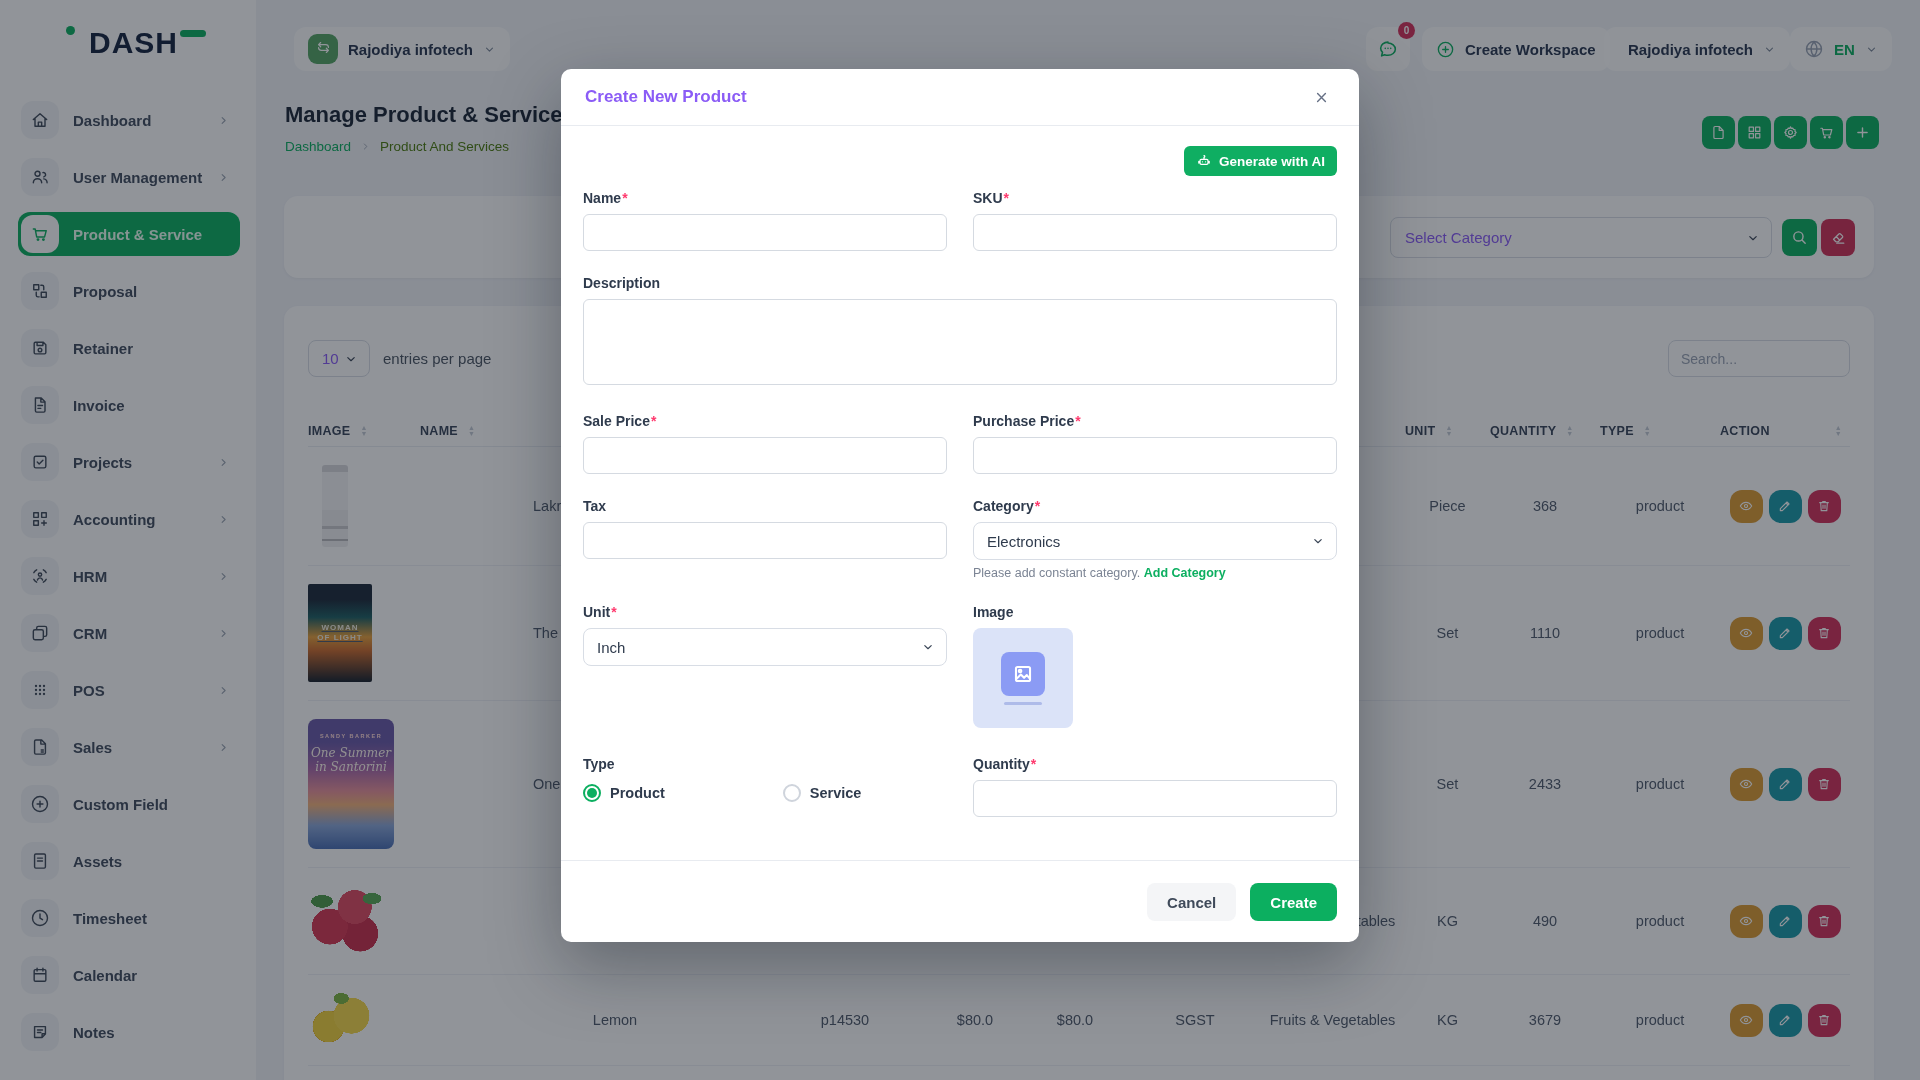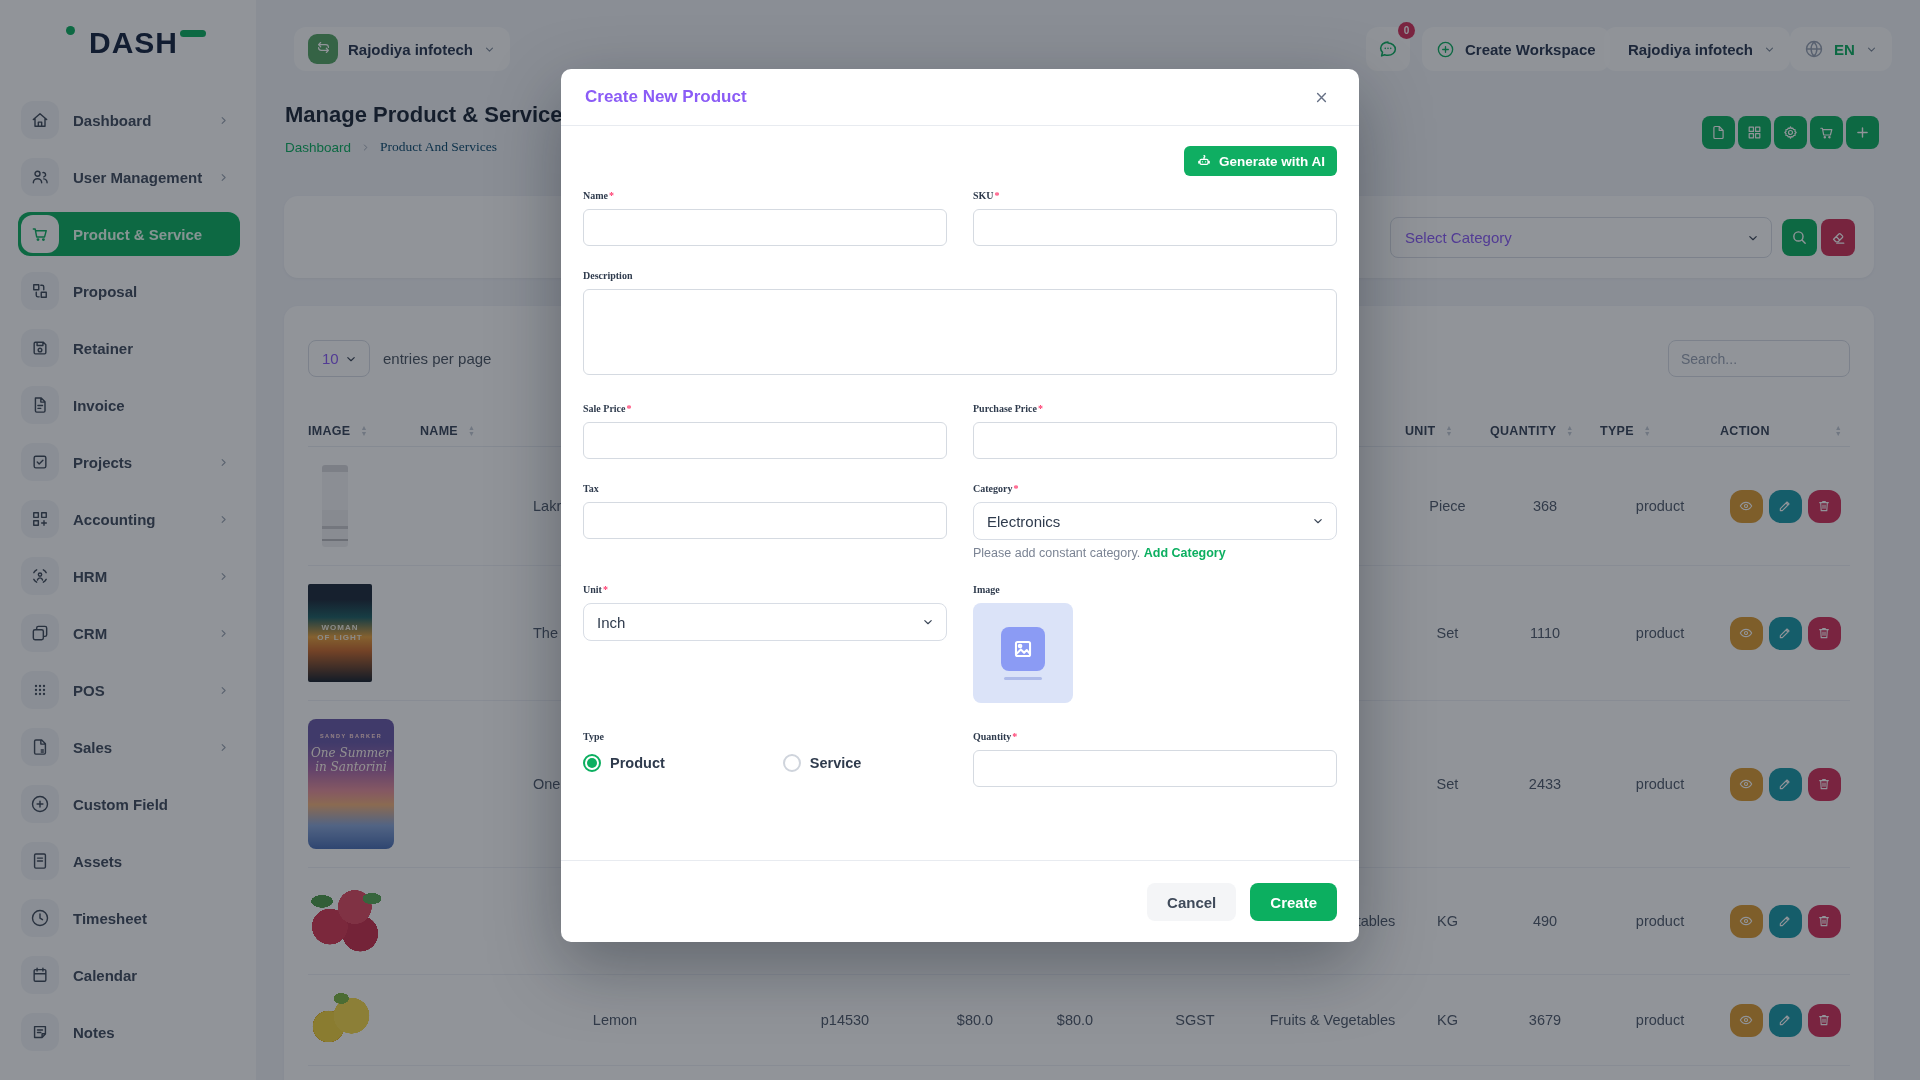--- a/index.html
+++ b/index.html
@@ -37,21 +37,21 @@
   .co-pill { left:1604px; top:27px; }
   .lang-pill { left:1790px; top:27px; }
   .lang-pill .globe { width:20px; height:20px; color:#98a2b3; }
   .lang-text { font-size:15px; font-weight:700; color:#0CAF60; }
 
   
   .page-title { position:absolute; left:285px; top:102px; font-size:22px; font-weight:700; color:#1b2636; }
   .breadcrumb { position:absolute; left:285px; top:139px; display:flex; align-items:center; gap:9px; font-size:13.5px; }
   .bc-link { color:#0CAF60; font-weight:500; cursor:pointer; }
   .bc-sep { color:#9aa4b2; display:flex; } .bc-sep svg { width:11px; height:11px; }
-  .bc-cur { color:#0c4a6e;font-family:Liberation Serif, serif; }
+  .bc-cur { color:#4d7c0f; }
   .toolbar { position:absolute; left:1702px; top:116px; display:flex; gap:3px; }
   .tool-btn { width:33px; height:33px; border-radius:8px; background:#0CAF60; color:#fff; display:flex; align-items:center; justify-content:center; cursor:pointer; border:none; }
   .tool-btn svg { width:17px; height:17px; }
 
   
   .filter-card { position:absolute; left:284px; top:196px; width:1590px; height:82px; background:#fff; border-radius:14px; box-shadow:0 1px 3px rgba(20,30,50,.05); }
   .sel { position:relative; border:1px solid #d8dde5; border-radius:8px; background:#fff; display:flex; align-items:center; cursor:pointer; }
   .sel-text { font-size:15px; color:#8b5cf6; }
   .sel-chev { position:absolute; right:11px; color:#3a4556; display:flex; } .sel-chev svg { width:14px; height:14px; }
   .cat-sel { position:absolute; left:1106px; top:21px; width:382px; height:41px; padding:0 30px 0 14px; }
@@ -79,21 +79,21 @@
   .td-actions { gap:6px; }
   .act { width:33px; height:33px; border-radius:12px; border:none; color:#fff; display:flex; align-items:center; justify-content:center; cursor:pointer; }
   .act svg { width:16px; height:16px; }
   .act-view { background:#dc9b32; } .act-edit { background:#1a99a8; } .act-del { background:#d3305c; }
 
   
   .pimg { flex:0 0 auto; }
   .img-lakme-tube { width:26px; height:82px; border-radius:3px; margin-left:14px;
     background:linear-gradient(180deg,#d9d9dd 0 9%,#f4f4f6 9% 55%,#ececef 55% 74%,#c9c9cd 74% 78%,#f1f1f3 78% 90%,#b9b9bd 90% 93%,#efeff1 93%); }
   .img-book-woman-of-light { width:64px; height:98px; border-radius:2px; position:relative; display:flex; align-items:center; justify-content:center; text-align:center;
-    background:linear-gradient(180deg,#1d2a3a 0 16%,#1e5f63 34%,#e8a13c 54%,#c96a2e 68%,#17212e 100%); }
+    background:linear-gradient(180deg,#1d2a3a 0 16%,#1e5f63 34%,#e8a13c 54%,#c96a2e 68%,#17212e 100%);text-decoration:underline; }
   .img-book-woman-of-light .cap { color:#f2efe2; font-size:8px; font-weight:700; letter-spacing:1px; line-height:1.3; width:52px; }
   .img-book-one-summer { width:86px; height:130px; border-radius:8px; position:relative; display:flex; flex-direction:column; align-items:center; padding-top:14px; text-align:center;
     background:linear-gradient(180deg,#6a5aa8 0 18%,#a868ab 38%,#e8909c 55%,#f3b27c 66%,#8aa6d8 82%,#4a6fb5 100%); }
   .img-book-one-summer .author { color:#ffd9d9; font-size:5.5px; letter-spacing:1.5px; font-weight:700; }
   .img-book-one-summer .cap { color:#fff7ef; font-size:12px; font-style:italic; line-height:1.15; margin-top:8px; font-family:"DejaVu Serif",serif; }
   .img-raspberry { width:78px; height:70px;
     background:
       radial-gradient(ellipse 14% 9% at 18% 22%, #4e9b4a 0 99%, transparent),
       radial-gradient(ellipse 12% 8% at 82% 18%, #59a855 0 99%, transparent),
       radial-gradient(circle 17px at 60% 30%, #e04a63 0 99%, transparent),
@@ -111,21 +111,21 @@
   .m-head { height:57px; display:flex; align-items:center; justify-content:space-between; padding:0 24px; border-bottom:1px solid #e8ebf0; }
   .m-title { font-size:17px; font-weight:700; color:#8b5cf6; }
   .m-close { width:28px; height:28px; border:none; background:transparent; color:#667085; cursor:pointer; display:flex; align-items:center; justify-content:center; }
   .m-close svg { width:17px; height:17px; }
   .m-body { padding:20px 22px 0; }
   .ai-row { display:flex; justify-content:flex-end; }
   .ai-btn { height:30px; border:none; border-radius:6px; background:#0fae62; color:#fff; font-size:13.5px; font-weight:600; display:flex; align-items:center; gap:7px; padding:0 12px; cursor:pointer; font-family:"Liberation Sans",sans-serif; }
   .ai-btn svg { width:16px; height:16px; }
   .frow { display:grid; grid-template-columns:1fr 1fr; column-gap:26px; margin-top:24px; }
   .frow.first { margin-top:14px; }
-  .flabel { display:block; font-size:10px; font-weight:600; color:#2f3b4d; margin-bottom:8px;font-family:Liberation Serif, serif; }
+  .flabel { display:block; font-size:14px; font-weight:600; color:#2f3b4d; margin-bottom:8px; }
   .req { color:#ff3a6e; margin-left:1px; }
   .tin { width:100%; height:37px; border:1px solid #d5dae1; border-radius:6px; padding:0 12px; font-size:14px; color:#2f3b4d; font-family:"Liberation Sans",sans-serif; background:#fff; }
   .tarea { width:100%; height:86px; border:1px solid #d5dae1; border-radius:6px; padding:8px 12px; font-size:14px; resize:none; font-family:"Liberation Sans",sans-serif; }
   .msel { height:38px; padding:0 32px 0 13px; }
   .helper { margin-top:6px; font-size:12.5px; color:#7b8494; }
   .helper a { color:#0CAF60; font-weight:600; text-decoration:none; cursor:pointer; }
   .upload-box { width:100px; height:100px; border-radius:8px; background:#dbe3f8; display:flex; flex-direction:column; align-items:center; justify-content:center; gap:6px; cursor:pointer; }
   .upload-ic { width:44px; height:44px; border-radius:8px; background:#8b9bf4; color:#fff; display:flex; align-items:center; justify-content:center; }
   .upload-ic svg { width:26px; height:26px; }
   .upload-line { width:38px; height:3px; border-radius:2px; background:#aebbe9; }

